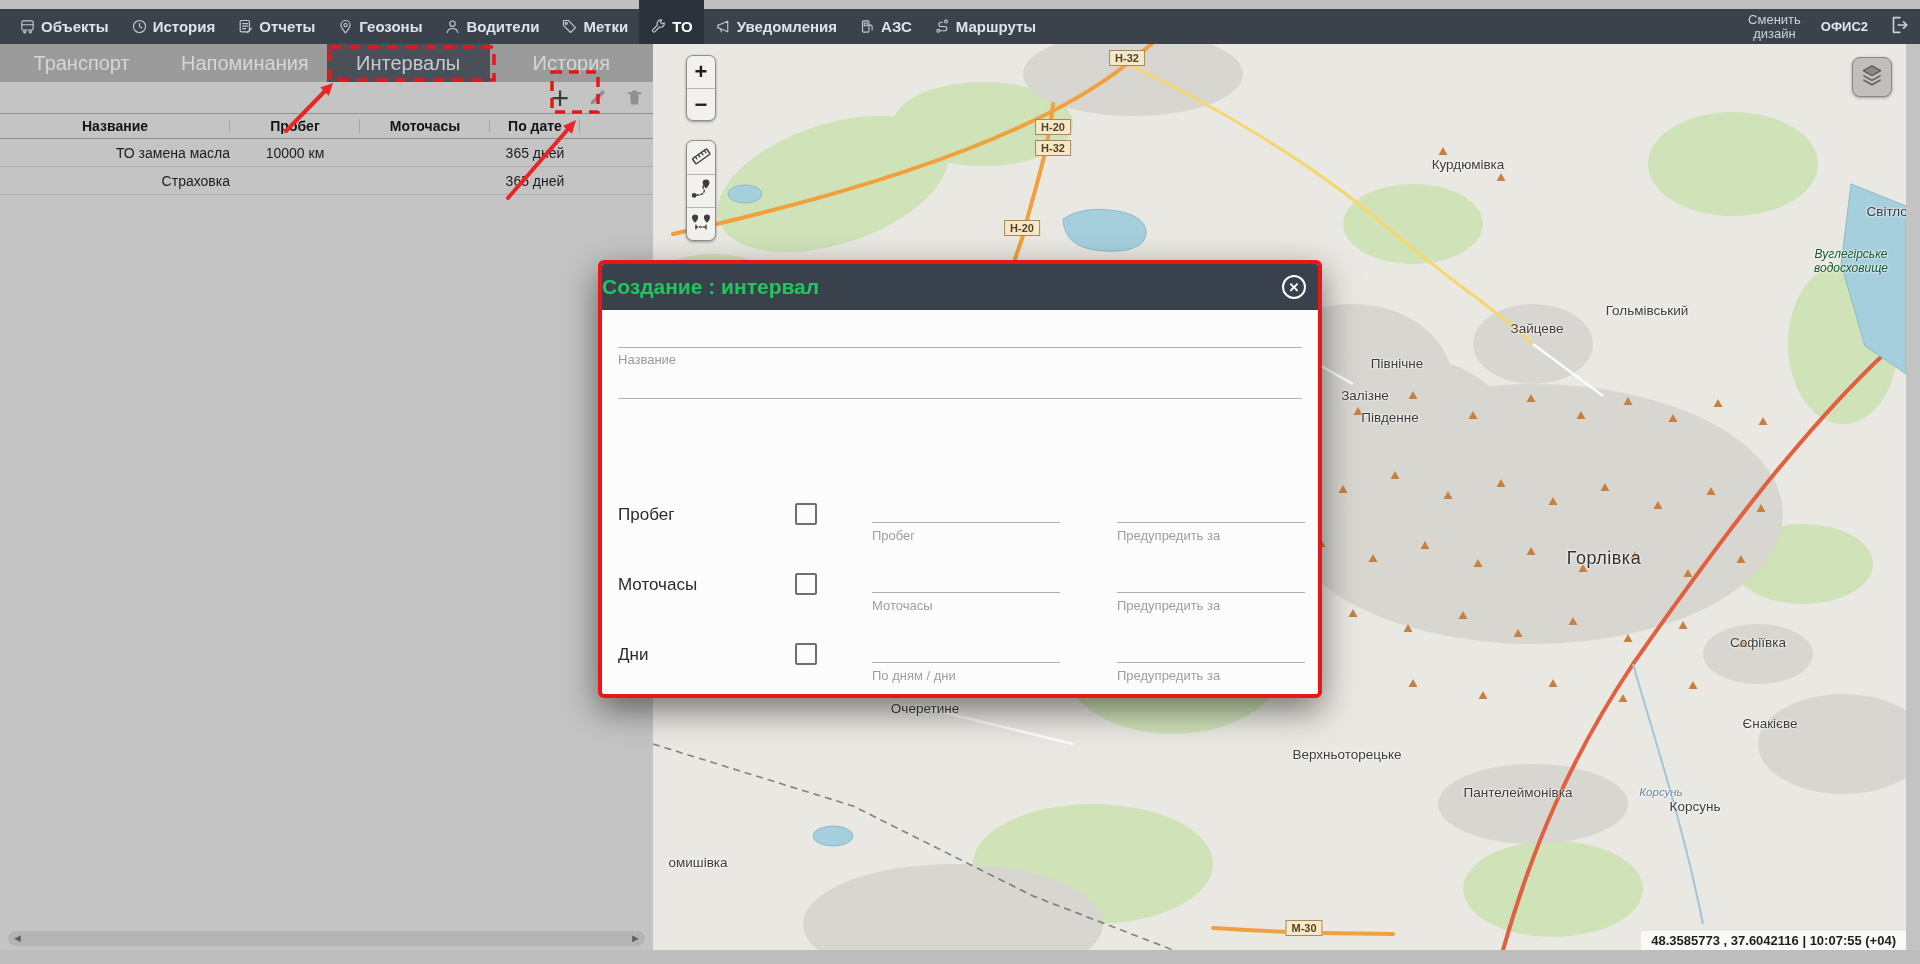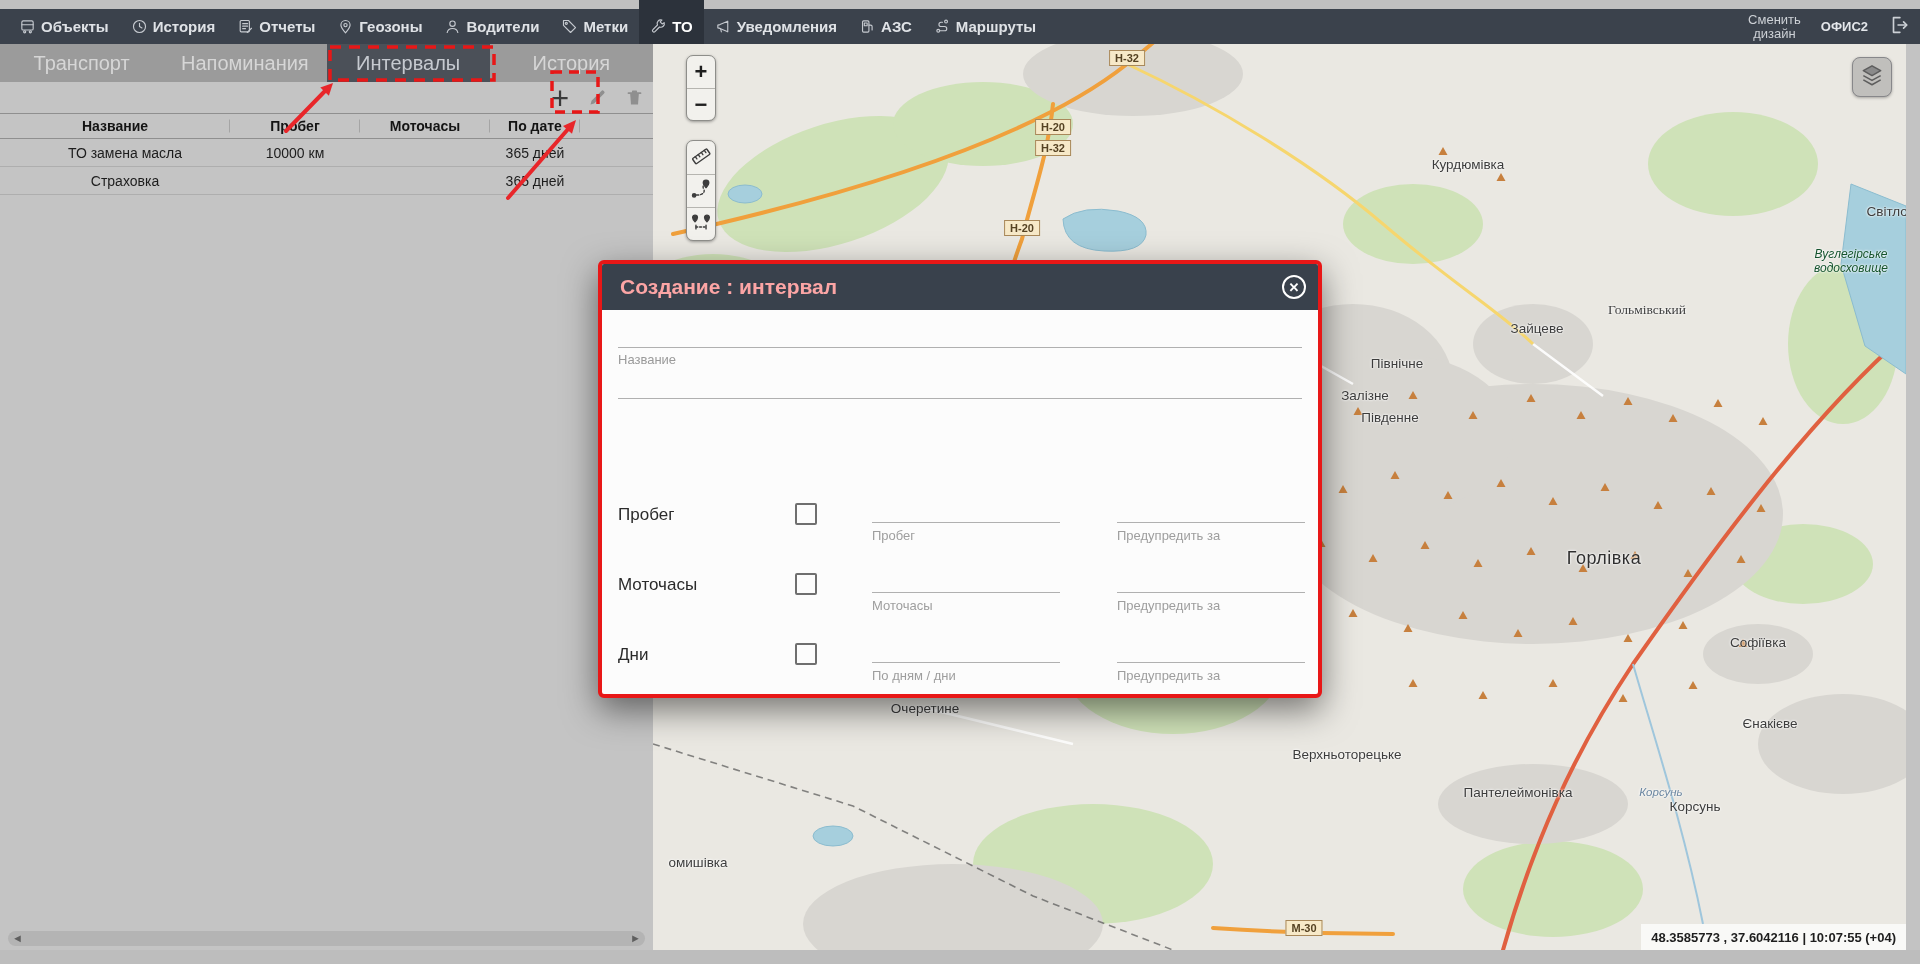--- a/index.html
+++ b/index.html
@@ -32,21 +32,21 @@
   .tool-plus { font-size:31px; font-weight:400; color:#3a3a3a; line-height:26px; }
   .tool-btn svg { width:21px; height:21px; stroke:#8f8f8f; fill:none; stroke-width:1.8; stroke-linecap:round; stroke-linejoin:round; }
   .itable { position:absolute; top:31px; left:0; width:653px; }
   .thead { display:grid; grid-template-columns:230px 130px 130px 90px 1fr; height:26px;
            border-top:1px solid #8f8f8f; border-bottom:1px solid #8f8f8f; align-items:center; }
   .th { text-align:center; font-size:14px; font-weight:bold; color:#141414; position:relative; }
   .th::after { content:''; position:absolute; right:0; top:50%; transform:translateY(-50%); height:13px; width:1px; background:#a5a5a5; }
   .trow { display:grid; grid-template-columns:230px 130px 130px 90px 1fr; height:28px; align-items:center;
           border-bottom:1px solid #aeaeae; font-size:14px; color:#1d1d1d; cursor:pointer; }
   .td { text-align:center; }
-  .td.name { text-align:center; padding-left:20px; }
+  .td.name { text-align:right; padding-left:20px; }
   .hscroll { position:absolute; left:8px; right:8px; bottom:4px; height:15px; background:#b4b4b4; border-radius:8px;
              display:flex; align-items:center; justify-content:space-between; padding:0 4px; cursor:pointer; }
   .hscroll .arr { font-size:11px; color:#5f5f5f; line-height:15px; }
 
   
   .map { position:absolute; left:653px; top:44px; width:1253px; height:906px; background:#eae8e2; overflow:hidden; z-index:2; }
   .map svg.geo { position:absolute; left:0; top:0; }
   .mlabel { position:absolute; transform:translate(-50%,-50%); font-size:13.5px; color:#3c3c3c; white-space:nowrap;
             text-shadow:0 0 2px #fff,0 0 3px #fff; pointer-events:none; }
   .mlabel.big { font-size:18px; color:#2f2f2f; letter-spacing:.5px; }
@@ -61,28 +61,28 @@
           font-size:22px; font-weight:bold; color:#1f1f1f; cursor:pointer; }
   .zbtn + .zbtn { border-top:1px solid #b6b5b0; }
   .measurebox { left:33px; top:96px; width:30px; }
   .mbtn { width:100%; height:33px; display:flex; align-items:center; justify-content:center; cursor:pointer; }
   .mbtn + .mbtn { border-top:1px solid #b6b5b0; }
   .mbtn svg { width:22px; height:22px; stroke:#3d3d3d; fill:none; stroke-width:1.5; stroke-linecap:round; stroke-linejoin:round; }
   .layersbox { position:absolute; right:14px; top:13px; width:40px; height:40px; background:#c0bfbc; border:1.5px solid #87878a;
                border-radius:8px; display:flex; align-items:center; justify-content:center; cursor:pointer;
                box-shadow:0 1px 3px rgba(0,0,0,.3); }
   .layersbox svg { width:26px; height:26px; stroke:#5d5d5d; stroke-width:1.4; stroke-linejoin:round; }
-  .statusbar { position:absolute; right:0; bottom:0; height:26px; background:rgba(255,255,255,.72);
+  .statusbar { position:absolute; right:0; bottom:0; height:19px; background:rgba(255,255,255,.72);
                display:flex; align-items:center; padding:0 10px; font-size:13px; font-weight:bold; color:#1e1e1e; }
 
   
   .modal { position:absolute; left:598px; top:260px; width:724px; height:438px; border:4px solid #e81717; border-radius:6px;
            background:#fcfcfc; box-shadow:0 12px 34px rgba(0,0,0,.5); z-index:6; overflow:hidden; }
   .mhead { position:absolute; left:0; top:0; right:0; height:46px; background:#39414c; display:flex; align-items:center; }
-  .mtitle { color:#fca5a5; font-size:21px; font-weight:bold; padding-left:18px; }
+  .mtitle { color:#22c55e; font-size:21px; font-weight:bold; }
   .mclose { position:absolute; right:12px; top:11px; width:24px; height:24px; border:2px solid #fff; border-radius:50%;
             color:#fff; display:flex; align-items:center; justify-content:center; font-size:13px; font-weight:bold; cursor:pointer; }
   .mbody { position:absolute; left:0; top:46px; right:0; bottom:41px; background:#fcfcfc; }
   .ufield { position:absolute; left:16px; right:16px; }
   .ufield .uline { border-bottom:1px solid #b0b0b0; height:30px; }
   .ufield .ulabel { font-size:13px; color:#9a9a9a; margin-top:4px; }
   .mrow-label { position:absolute; left:16px; font-size:17px; color:#2b2b2b; }
   .mcheck { position:absolute; width:22px; height:22px; border:2px solid #6f6f6f; border-radius:2px; background:#fcfcfc; cursor:pointer; }
   .minput { position:absolute; width:188px; }
   .minput .uline { border-bottom:1px solid #b0b0b0; height:4px; }
@@ -316,21 +316,21 @@
           <path d="M790 103 l4.5 8 h-9 z"></path>
           <path d="M848 129 l4.5 8 h-9 z"></path>
         </g>
     </svg>
 
     <div id="map-labels">
         <div class="mlabel " style="left: 815px; top: 120px;">Курдюмівка</div>
         <div class="mlabel " style="left: 1238px; top: 167px;">Світлод</div>
         <div class="mlabel water" style="left: 1198px; top: 210px;">Вуглегірське</div>
         <div class="mlabel water" style="left: 1198px; top: 224px;">водосховище</div>
-        <div class="mlabel " style="left: 994px; top: 266px; font-family: Liberation Serif, serif;">Гольмівський</div>
+        <div class="mlabel " style="left: 994px; top: 266px;">Гольмівський</div>
         <div class="mlabel " style="left: 884px; top: 284px;">Зайцеве</div>
         <div class="mlabel " style="left: 744px; top: 319px;">Північне</div>
         <div class="mlabel " style="left: 712px; top: 351px;">Залізне</div>
         <div class="mlabel " style="left: 737px; top: 373px;">Південне</div>
         <div class="mlabel big" style="left: 951px; top: 514px;">Горлівка</div>
         <div class="mlabel " style="left: 1105px; top: 598px;">Софіївка</div>
         <div class="mlabel " style="left: 1117px; top: 679px;">Єнакієве</div>
         <div class="mlabel " style="left: 272px; top: 664px;">Очеретине</div>
         <div class="mlabel " style="left: 694px; top: 710px;">Верхньоторецьке</div>
         <div class="mlabel " style="left: 865px; top: 748px;">Пантелеймонівка</div>

